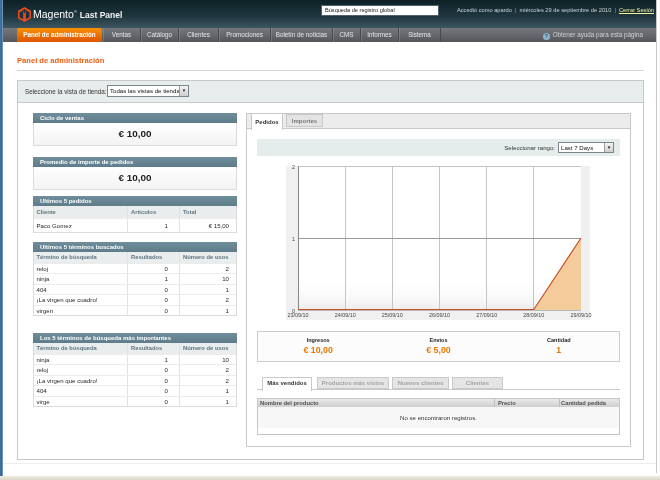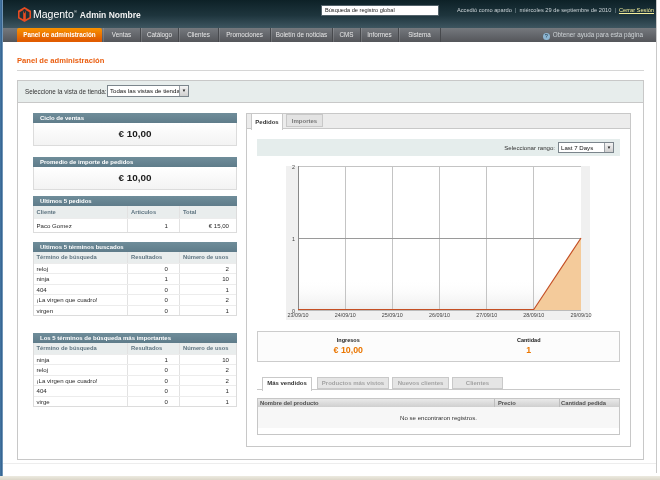--- a/index.html
+++ b/index.html
@@ -88,21 +88,21 @@
 </head>
 <body>
 
 <div class="abs" id="header">
   <svg class="abs" id="logo" width="13" height="17" viewBox="0 0 100 115">
     <polygon points="50,0 100,29 100,86 50,115 0,86 0,29" fill="#e84c22"></polygon>
     <polygon points="12,40 40,24 40,94 12,79" fill="#1d3138"></polygon>
     <polygon points="60,24 88,40 88,79 60,94" fill="#1d3138"></polygon>
     <polygon points="50,15 63,23 50,50 37,23" fill="#1d3138"></polygon>
   </svg>
-  <div class="abs" id="brand">Magento<span class="r">®</span><span class="ap">Admin Nombre</span></div>
+  <div class="abs" id="brand">Magento<span class="r">®</span><span class="ap">Last Panel</span></div>
   <div class="abs" id="gsearch">Búsqueda de registro global</div>
   <div class="abs" id="hright">Accedió como apardo<span class="sep">|</span>miércoles 29 de septiembre de 2010<span class="sep">|</span><a>Cerrar Sesión</a></div>
 </div>
 
 <div class="abs" id="nav">
   <div style="float:left;width:100px;height:14px;"></div>
   <div class="item" style="width:38px;">Ventas</div>
   <div class="item" style="width:38px;">Catálogo</div>
   <div class="item" style="width:40px;">Clientes</div>
   <div class="item" style="width:52px;">Promociones</div>
@@ -254,20 +254,24 @@
     <text x="295" y="157" text-anchor="middle">29/09/10</text>
   </g>
 </svg>
 
 <div class="abs" id="stats">
   <div class="st">
       <div class="lb">Ingresos</div>
       <div class="vl">€ 10,00</div>
     </div>
   <div class="st">
+      <div class="lb">Envios</div>
+      <div class="vl">€ 5,00</div>
+    </div>
+  <div class="st">
       <div class="lb">Cantidad</div>
       <div class="vl">1</div>
     </div>
 </div>
 
 <div class="abs" id="btabline"></div>
 <div class="btab" id="btab1">Más vendidos</div>
 <div class="btab" style="left:317px;width:72px;">Productos más vistos</div>
 <div class="btab" style="left:392px;width:57px;">Nuevos clientes</div>
 <div class="btab" style="left:452px;width:51px;">Clientes</div>

